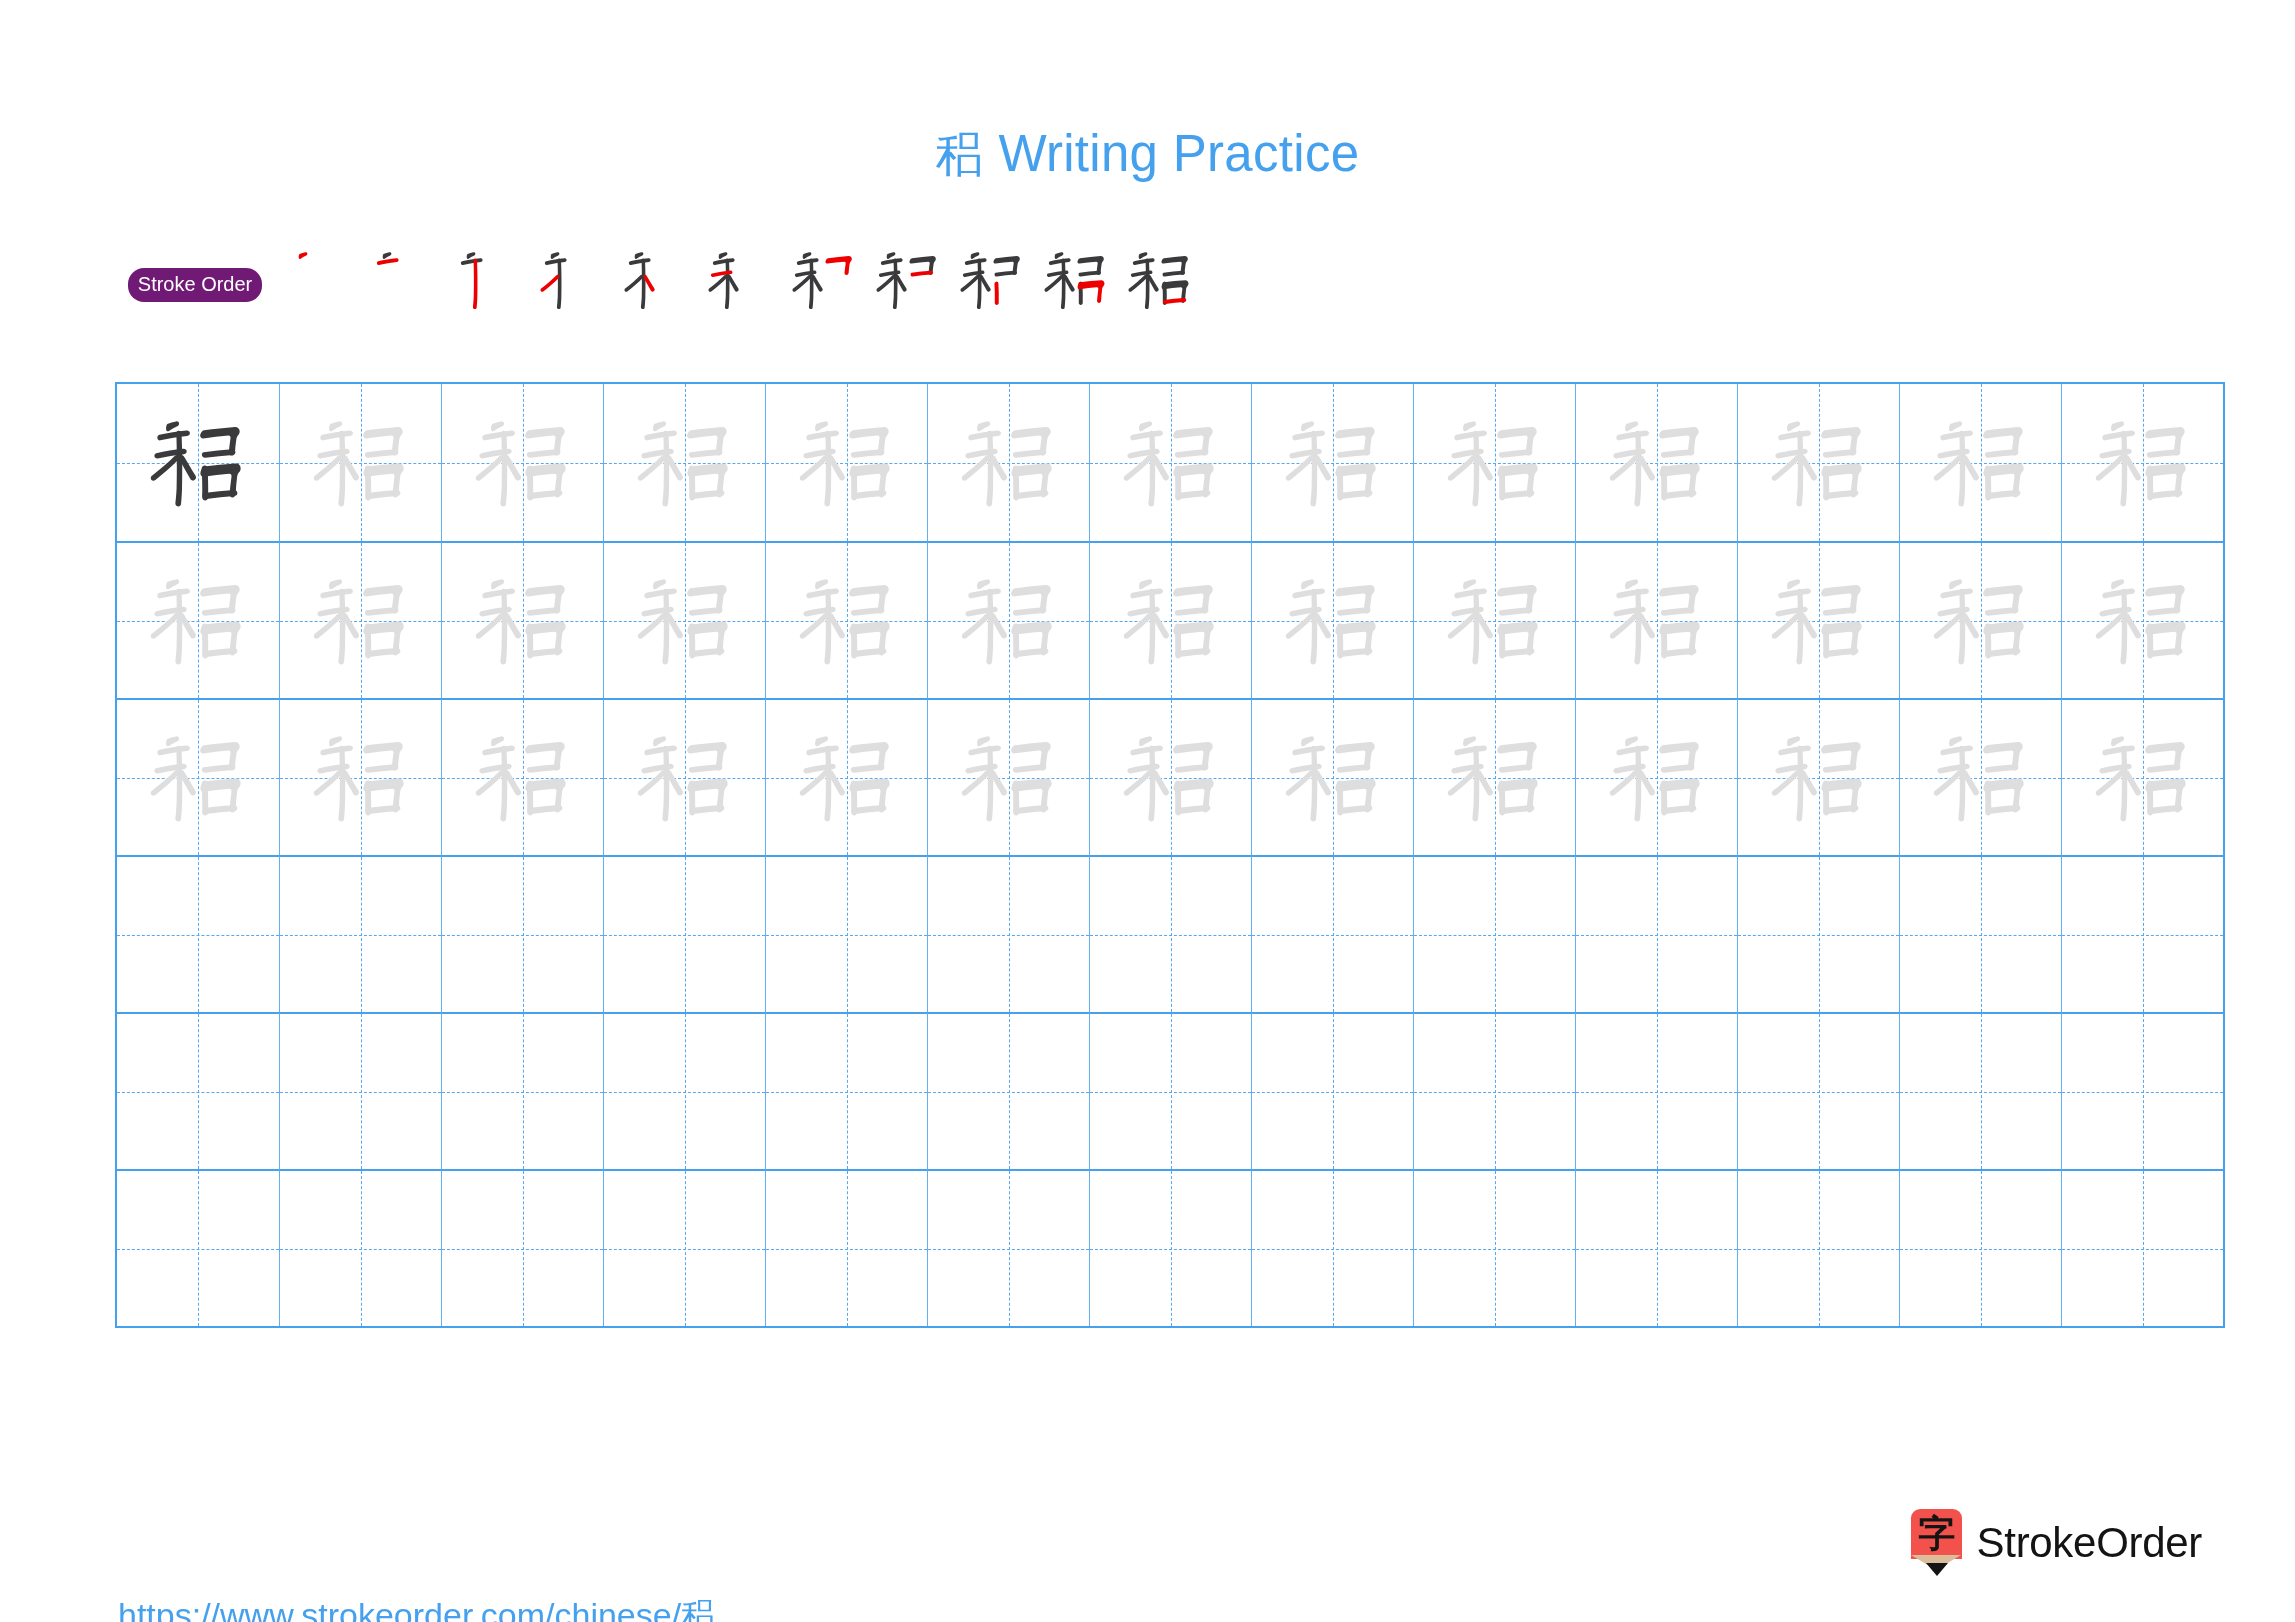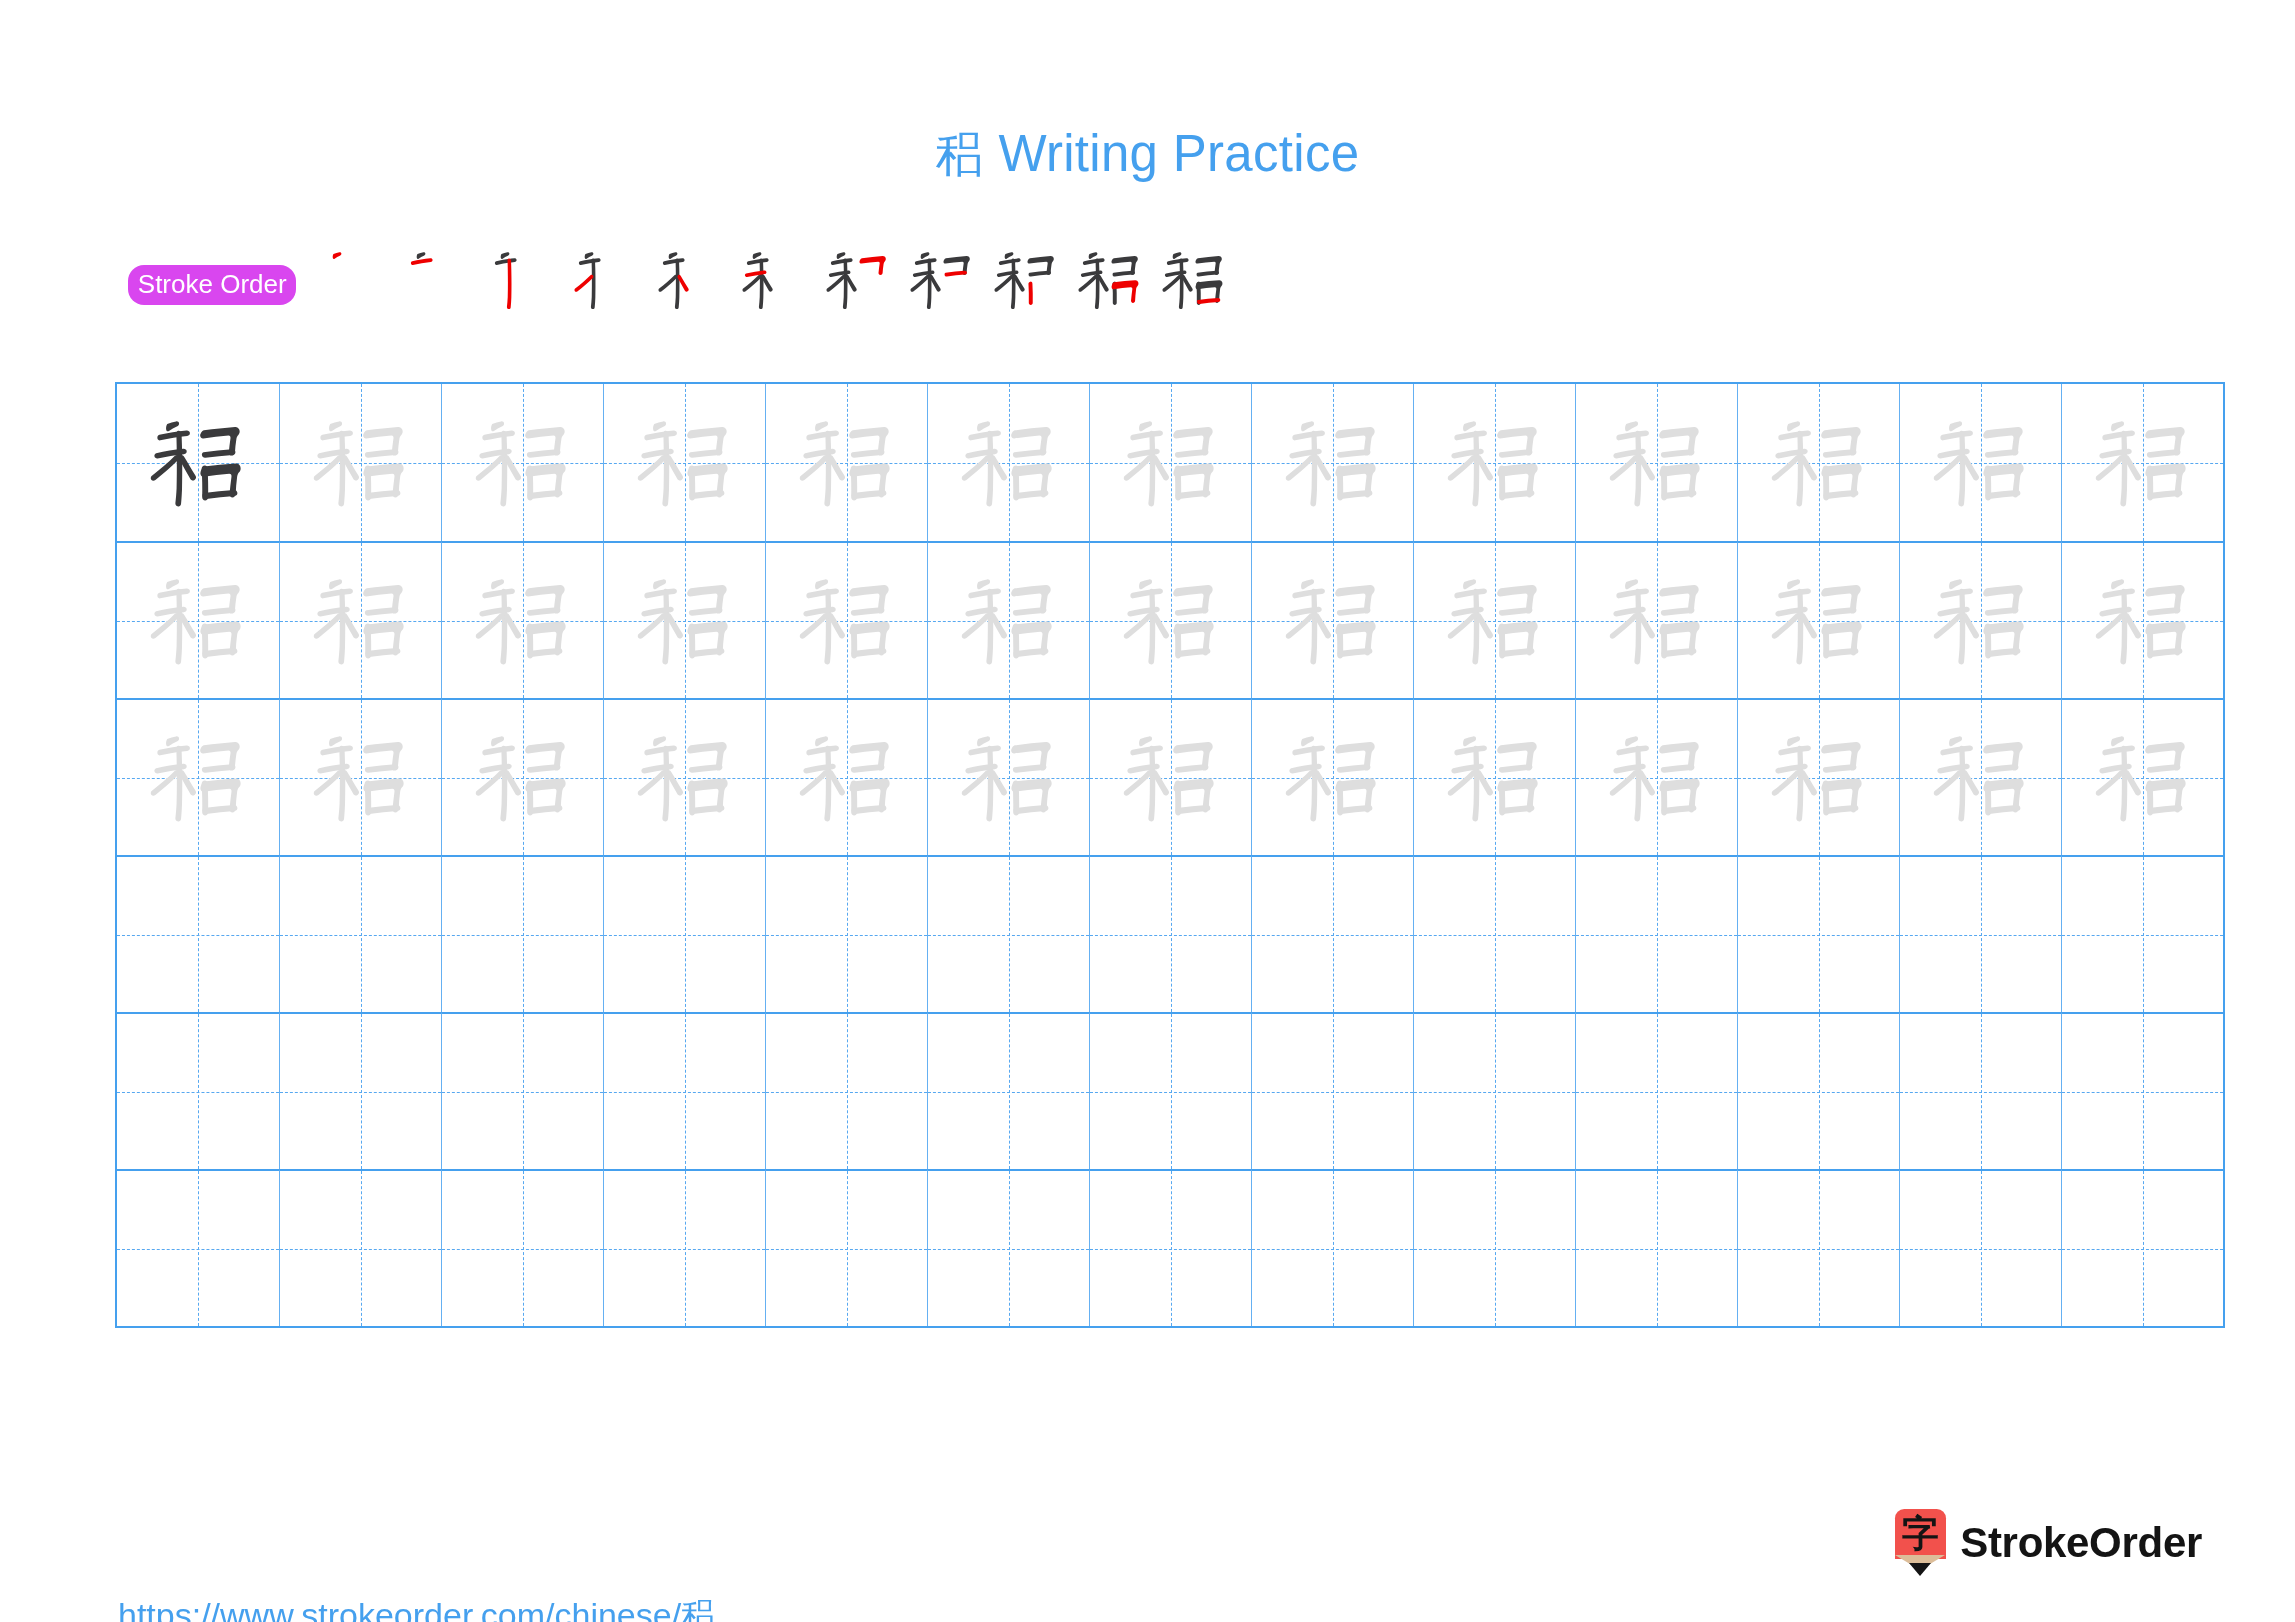--- a/index.html
+++ b/index.html
@@ -37,24 +37,24 @@
   
   #stroke-order-row {
     position: absolute;
     top: 251px;
     left: 128px;
     display: flex;
     align-items: center;
     height: 68px;
   }
   #stroke-order-badge {
-    background: #d946ef;
+    background: #701a75;
     color: #ffffff;
     border-radius: 16px;
-    font-size: 26px;
+    font-size: 20px;
     font-weight: 400;
     padding: 6.5px 9.8px 7.9px 9.8px;
     line-height: 1;
     white-space: nowrap;
   }
   #stroke-list {
     display: flex;
     align-items: flex-start;
     margin-left: 15.7px;
   }
@@ -191,21 +191,21 @@
     align-items: center;
     justify-content: center;
     font-family: "DejaVu Sans", sans-serif;
     font-size: 37px;
     font-weight: 700;
     color: #141414;
     line-height: 1;
   }
   #logo-text {
     font-size: 42px;
-    font-weight: 700;
+    font-weight: 400;
     color: #141414;
     line-height: 1;
     letter-spacing: -0.3px;
     white-space: nowrap;
   }
 </style>
 </head>
 <body>
 
 <div id="page-title">

